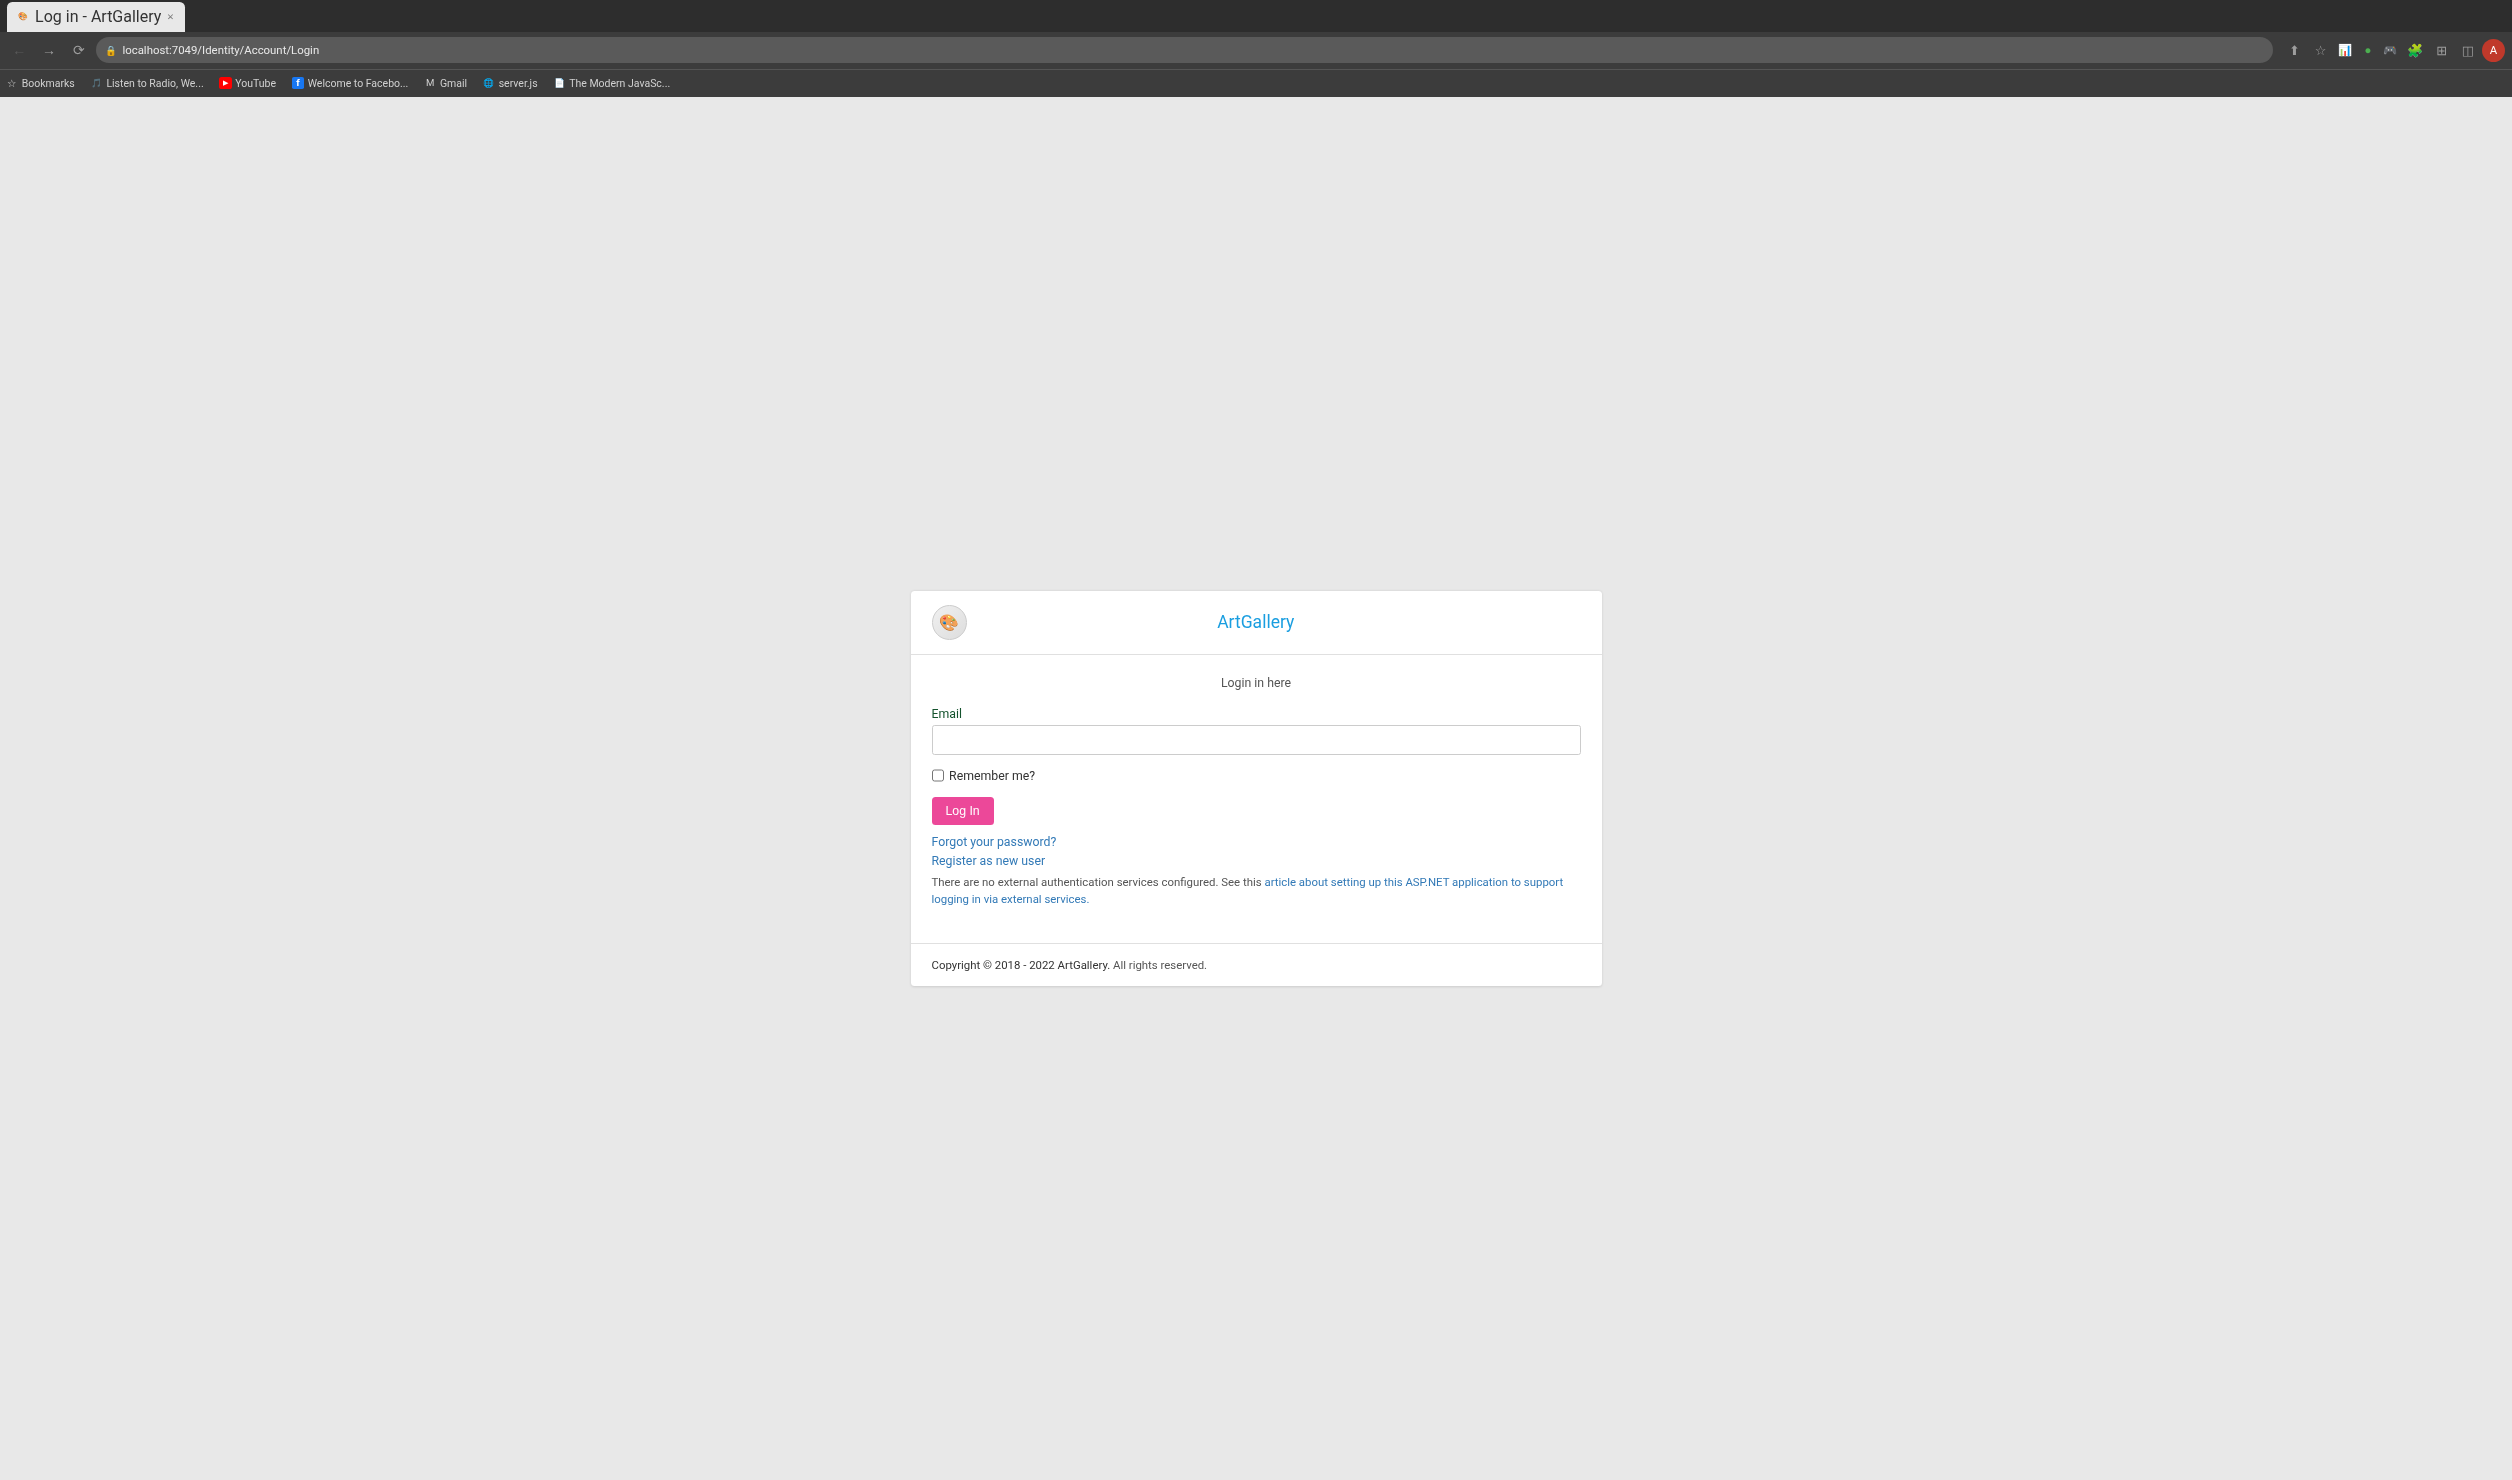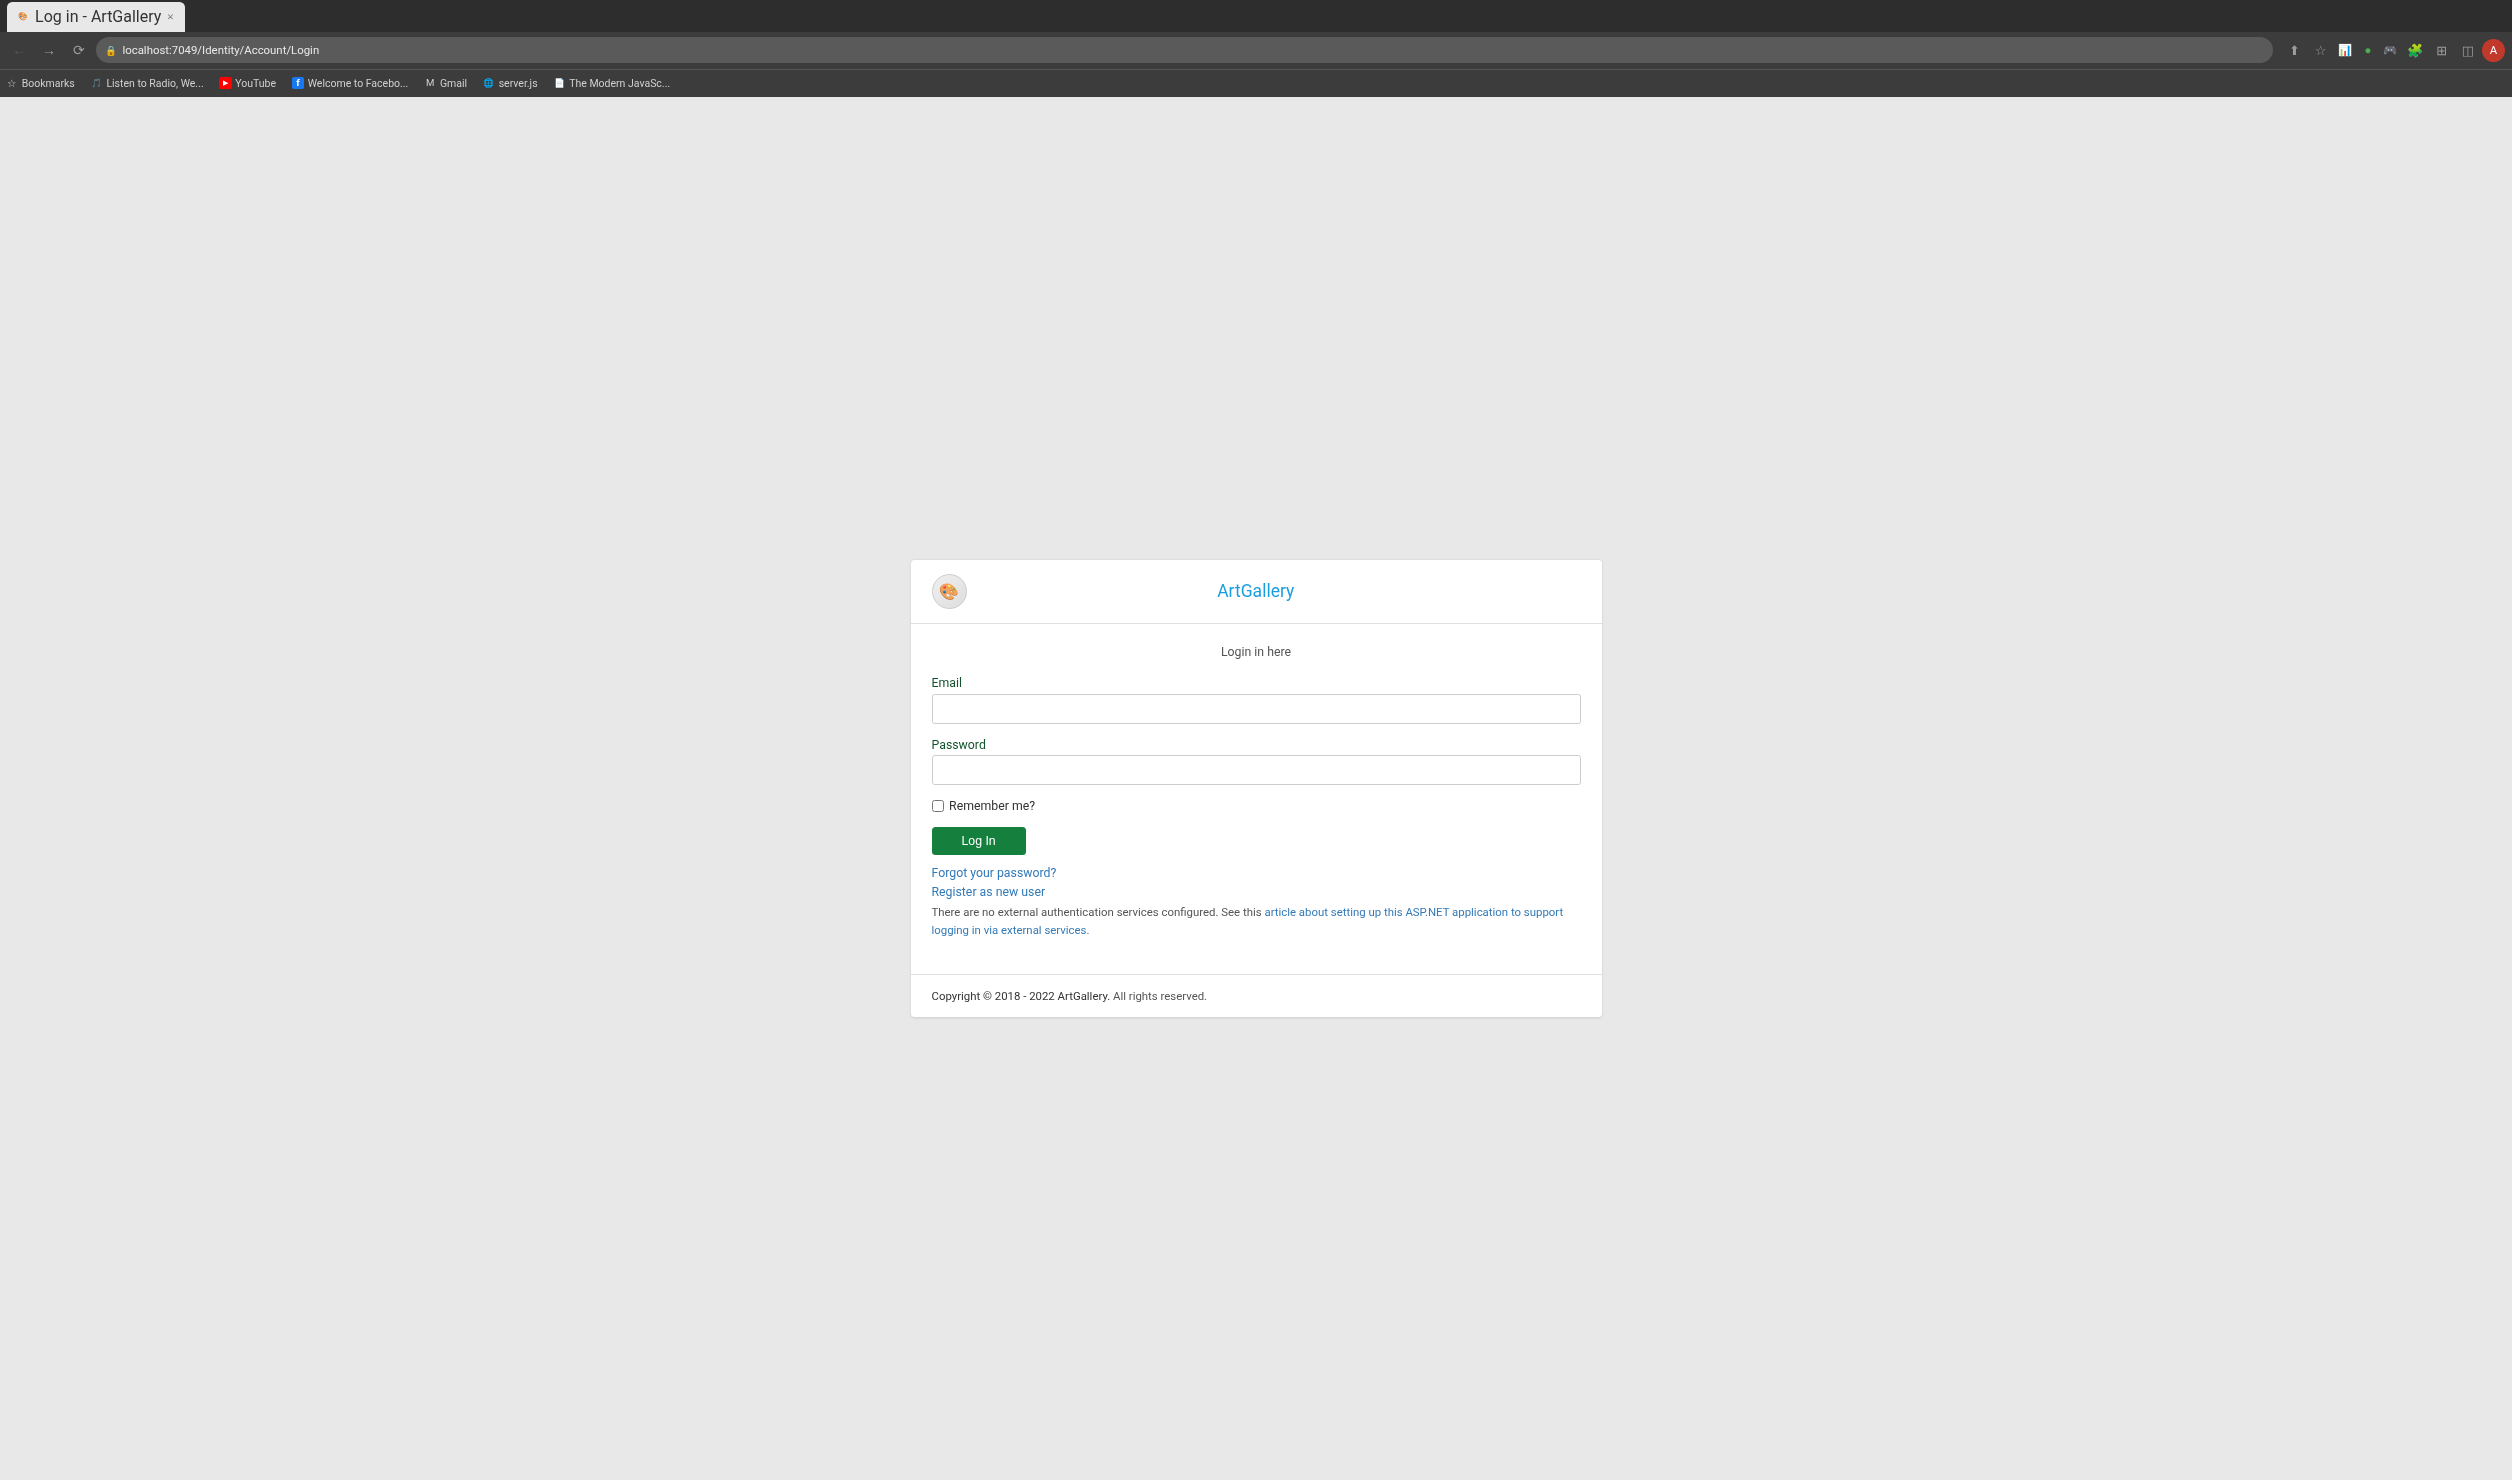--- a/index.html
+++ b/index.html
@@ -256,25 +256,25 @@
       cursor: pointer;
     }
 
     .remember-me label {
       font-size: 12.3px;
       color: #333;
       cursor: pointer;
     }
 
     .login-btn {
-      background: #15803d;
+      background: #ec4899;
       color: #fff;
       border: none;
       border-radius: 3.5px;
-      padding: 7px 30px;
+      padding: 7px 14px;
       font-size: 12.3px;
       cursor: pointer;
       display: block;
       margin-bottom: 10.5px;
     }
 
     .link-text {
       display: block;
       color: #337ab7;
       font-size: 12.3px;
@@ -440,24 +440,20 @@
 
     <div class="card-body">
 
       <p class="sign-in-text">Login in here</p>
 
       <div class="form-group">
         <label class="form-label">Email</label>
         <input class="form-input" type="email" style="">
       </div>
 
-      <div class="form-group">
-        <label class="form-label">Password</label>
-        <input class="form-input" type="password" style="">
-      </div>
 
       <div class="remember-me">
         <input type="checkbox" id="remember" style="">
         <label for="remember">Remember me?</label>
       </div>
 
       <button class="login-btn">Log In</button>
 
       <a class="link-text" href="#">Forgot your password?</a>
       <a class="link-text" href="#">Register as new user</a>

